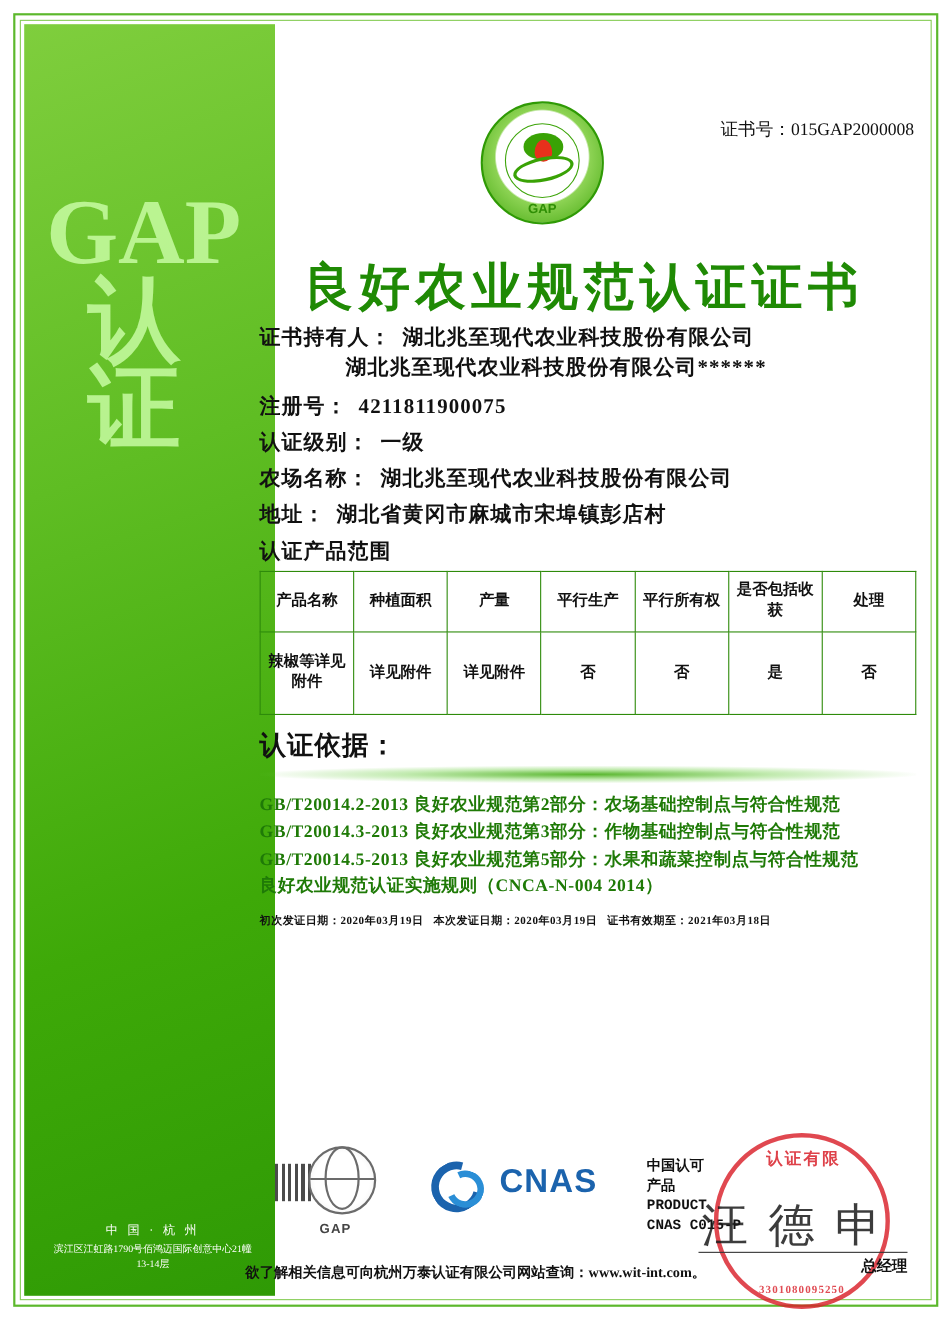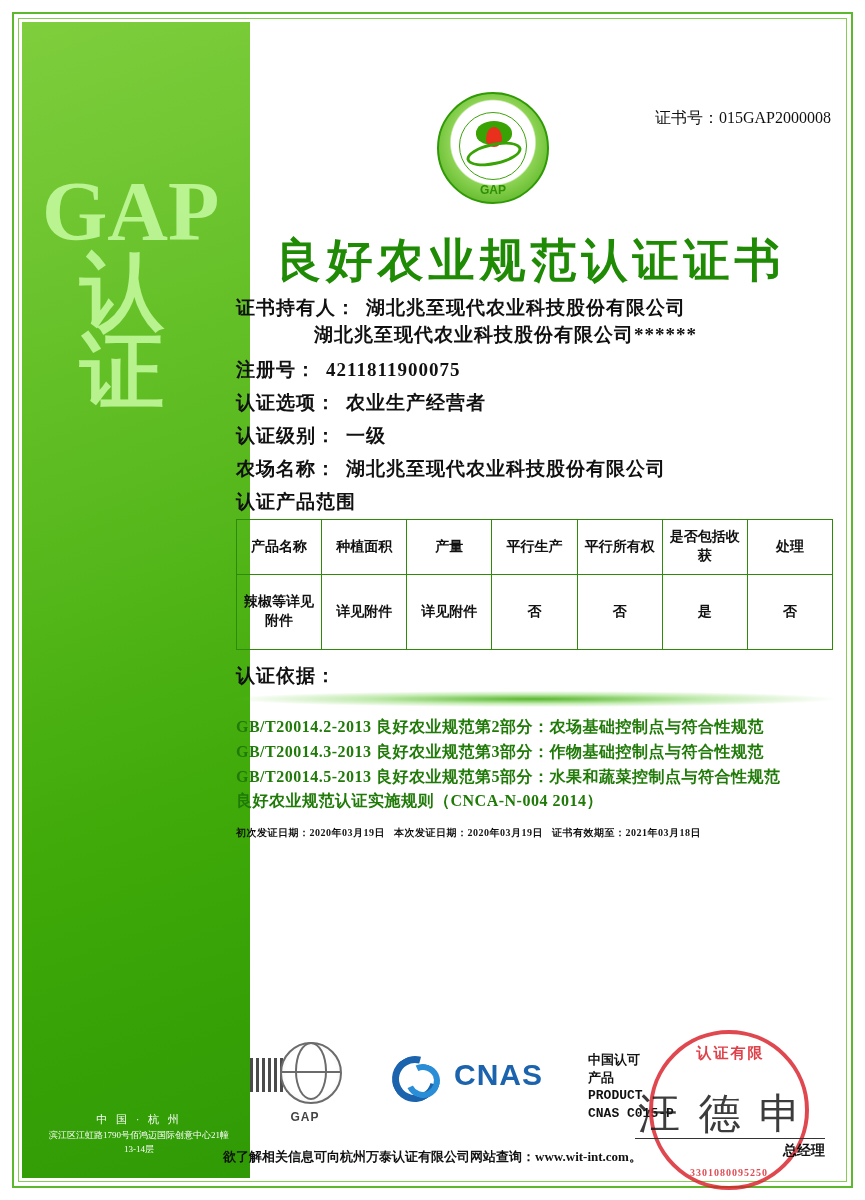--- a/index.html
+++ b/index.html
@@ -217,21 +217,21 @@
   table.scope td {
     height: 62px;
     font-size: 14px;
   }
   .two-line {
     line-height: 1.35;
   }
 
   .basis-title {
     font-weight: bold;
-    font-size: 19px;
+    font-size: 24px;
     letter-spacing: 1px;
     margin: 16px 0 6px 0;
   }
 
   .divider {
     height: 16px;
     margin: 6px 0 8px 0;
     background: radial-gradient(ellipse at 50% 50%, rgba(60,170,10,0.85) 0%, rgba(120,210,80,0.45) 40%, rgba(255,255,255,0) 72%);
   }
 
@@ -506,35 +506,35 @@
         <span class="field-label">证书持有人：</span>
         <span class="field-value">湖北兆至现代农业科技股份有限公司</span>
       </div>
       <div class="subline">湖北兆至现代农业科技股份有限公司******</div>
 
       <div class="field-row">
         <span class="field-label">注册号：</span>
         <span class="field-value">4211811900075</span>
       </div>
 
-      <div class="field-row">
-        <span class="field-label">认证选项：</span>
-        <span class="field-value">农业生产经营者</span>
-      </div>
 
       <div class="field-row">
         <span class="field-label">认证级别：</span>
         <span class="field-value">一级</span>
       </div>
 
       <div class="field-row">
         <span class="field-label">农场名称：</span>
         <span class="field-value">湖北兆至现代农业科技股份有限公司</span>
       </div>
 
+      <div class="field-row">
+        <span class="field-label">地址：</span>
+        <span class="field-value">湖北省黄冈市麻城市宋埠镇彭店村</span>
+      </div>
 
       <div class="scope-title">认证产品范围</div>
       <table class="scope">
         <thead>
           <tr>
             <th>产品名称</th>
             <th>种植面积</th>
             <th>产量</th>
             <th>平行生产</th>
             <th class="two-line">平行所有权</th>

